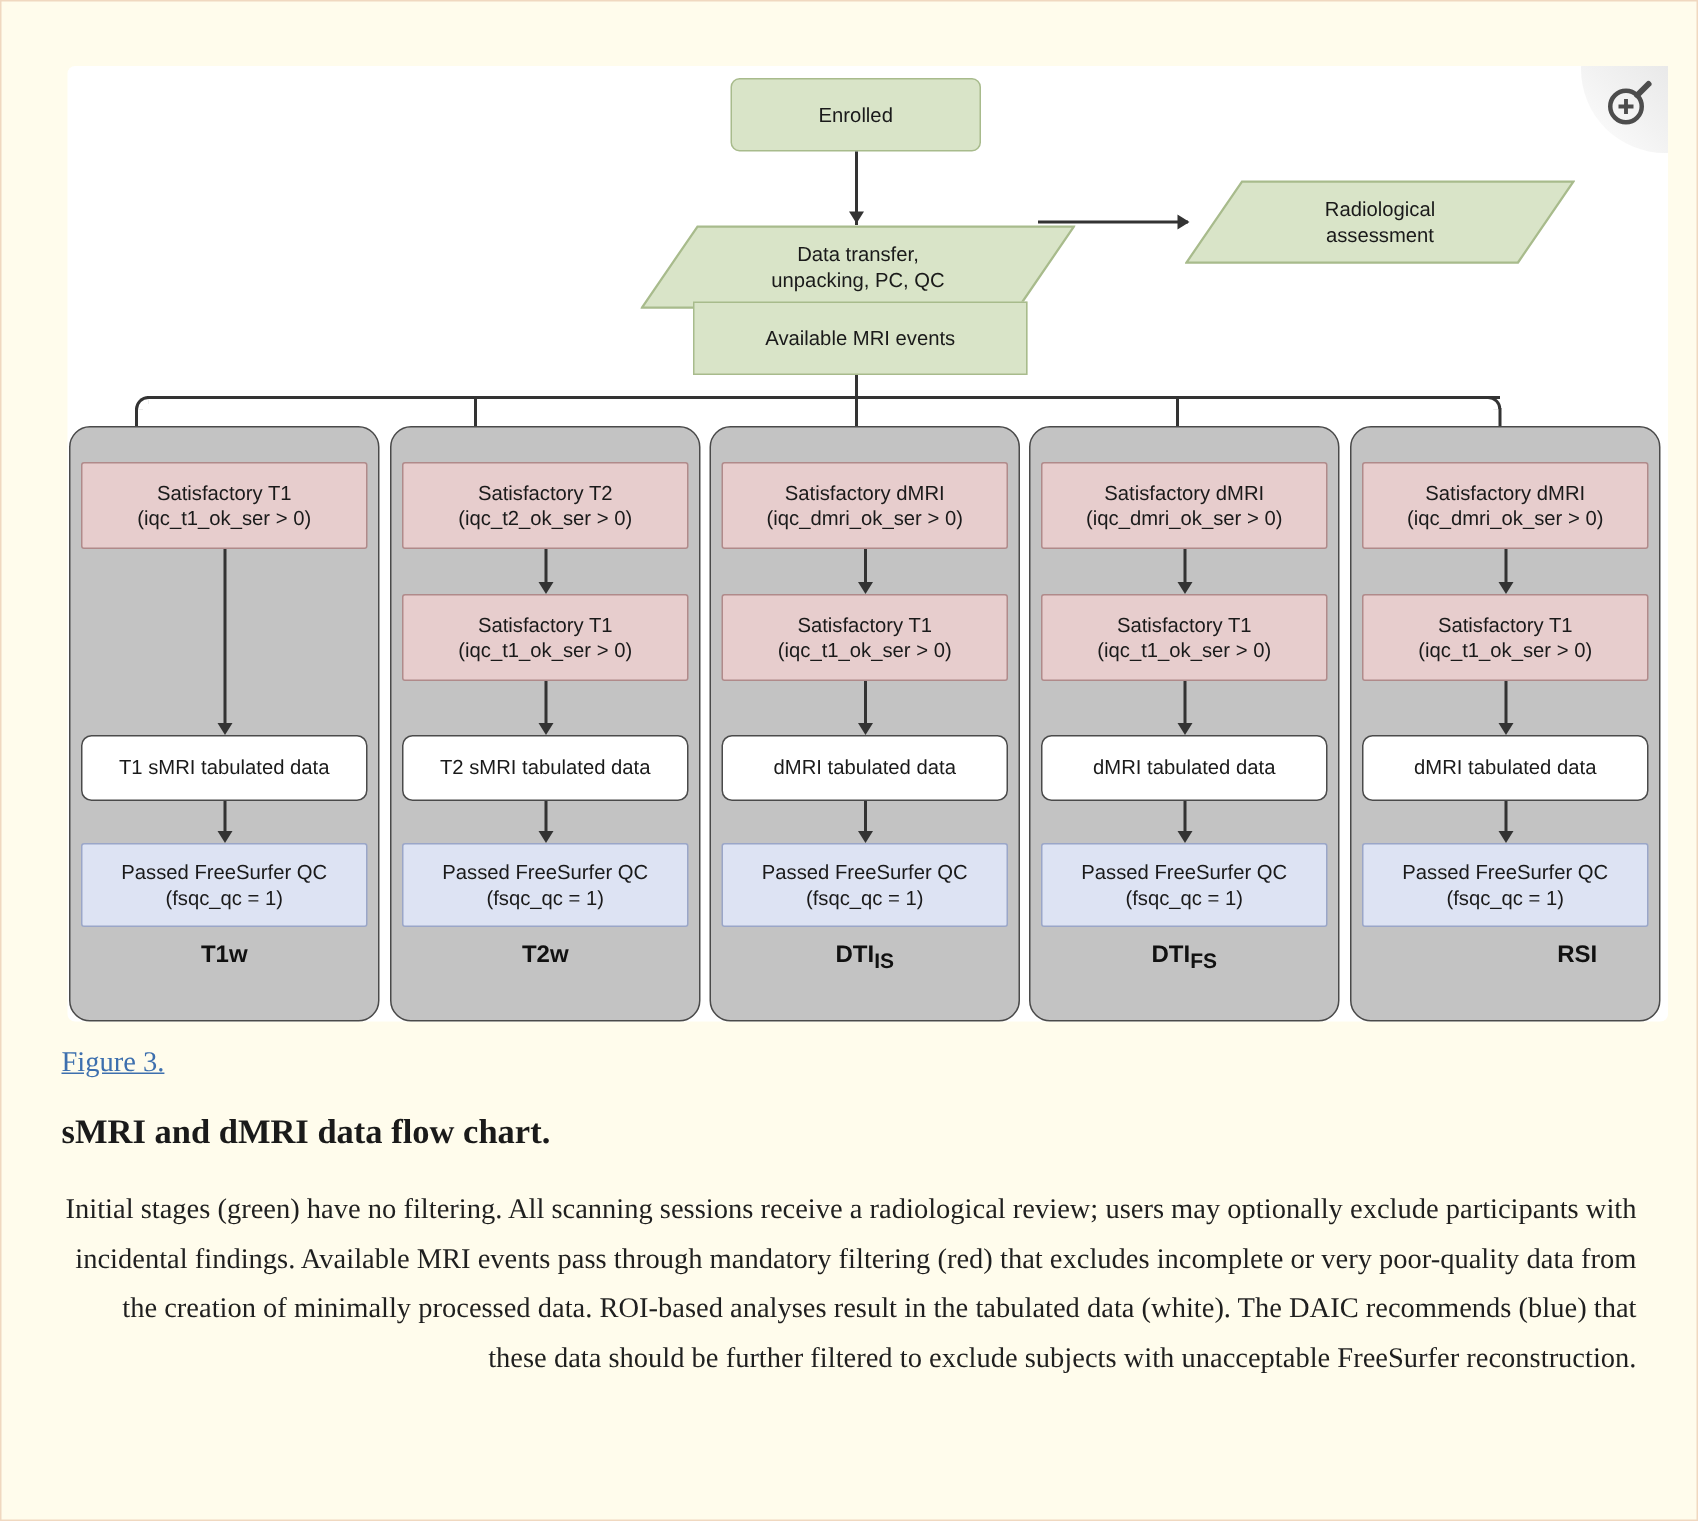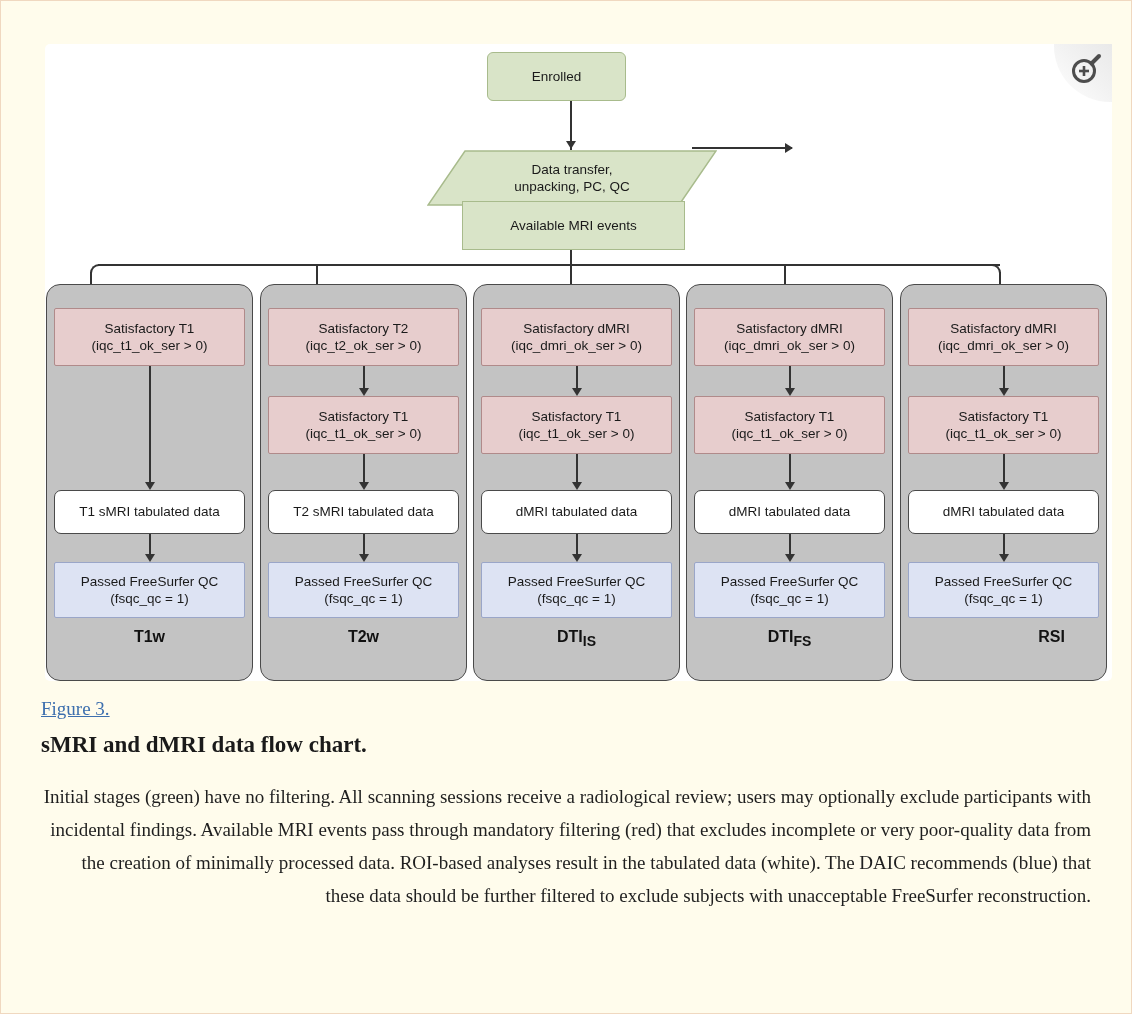--- a/index.html
+++ b/index.html
@@ -115,21 +115,21 @@
     position: absolute;
     left: 40px; top: 697px;
     width: 1050px;
     font-family: "Liberation Serif", serif;
   }
   #figure-link {
     display: inline-block;
     color: #3d6fae;
     text-decoration: underline;
     font-size: 19px;
-    margin-bottom: 12px;
+    margin-bottom: 22px;
     cursor: pointer;
   }
   #figure-title {
     font-size: 23px;
     font-weight: bold;
     color: #1a1a1a;
     margin-bottom: 23px;
   }
   #figure-desc {
     font-size: 19px;
@@ -147,38 +147,45 @@
 
     <div id="corner-fold">
       <svg width="34" height="34" viewBox="0 0 34 34">
         <circle cx="14" cy="19" r="10.5" fill="none" stroke="#4d4d4d" stroke-width="3"></circle>
         <line x1="14" y1="14" x2="14" y2="24" stroke="#4d4d4d" stroke-width="2.6"></line>
         <line x1="9" y1="19" x2="19" y2="19" stroke="#4d4d4d" stroke-width="2.6"></line>
         <line x1="21.5" y1="11.5" x2="29" y2="4" stroke="#4d4d4d" stroke-width="4" stroke-linecap="round"></line>
       </svg>
     </div>
 
-    <div class="node green-box" style="left:442px; top:8px; width:139px; height:49px;">
+    <div class="node green-box" style="left:442px; top:8px; width:167px; height:49px;">
       <span>Enrolled</span>
     </div>
 
     <div class="vline" style="left:525px; top:57px; height:49px;"></div>
     <div class="arrowhead" style="left:521px; top:97px;"></div>
 
     <div style="position:absolute; left:382px; top:106px; width:290px; height:56px;">
       <svg width="290" height="56" viewBox="0 0 290 56" style="position:absolute;left:0;top:0;">
         <polygon points="38,1 289,1 252,55 1,55" fill="#d9e4c8" stroke="#a8bb8c" stroke-width="1.5"></polygon>
       </svg>
       <div class="node" style="left:0;top:0;width:290px;height:56px;">Data transfer,
 unpacking, PC, QC</div>
     </div>
 
     <div class="hline" style="left:647px; top:103px; width:100px;"></div>
     <div class="arrowhead-right" style="left:740px; top:99px;"></div>
 
+    <div style="position:absolute; left:745px; top:76px; width:260px; height:56px;">
+      <svg width="260" height="56" viewBox="0 0 260 56" style="position:absolute;left:0;top:0;">
+        <polygon points="38,1 259,1 222,55 1,55" fill="#d9e4c8" stroke="#a8bb8c" stroke-width="1.5"></polygon>
+      </svg>
+      <div class="node" style="left:0;top:0;width:260px;height:56px;">Radiological
+assessment</div>
+    </div>
 
     <div class="vline" style="left:525px; top:160px; height:42px;"></div>
     <div class="arrowhead" style="left:521px; top:192px;"></div>
 
     <div class="node green-para" style="left:417px; top:157px; width:223px; height:49px; top:157px;">
       <span>Available MRI events</span>
     </div>
 
     <div class="vline" style="left:525px; top:206px; height:16px;"></div>
     <div class="hline" style="left:53px; top:220px; width:480px;"></div>

